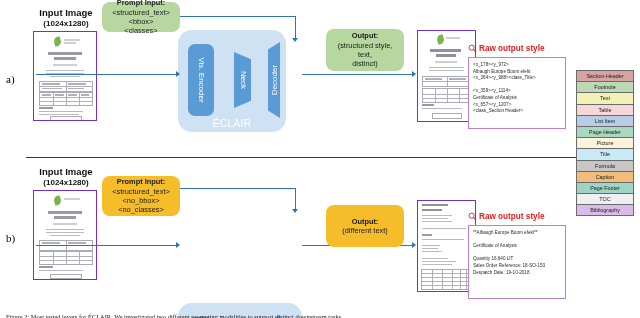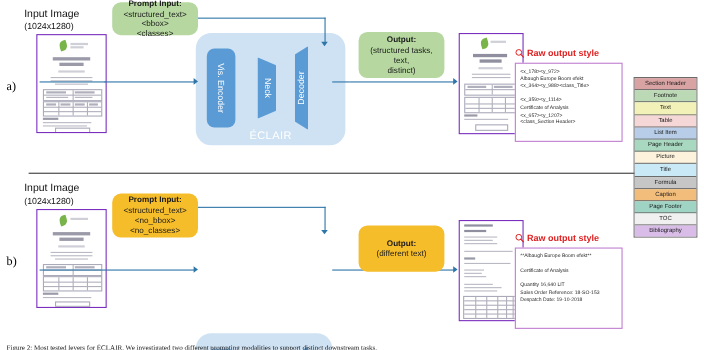--- a/index.html
+++ b/index.html
@@ -4,21 +4,21 @@
 <style>
   html,body{margin:0;padding:0;background:#ffffff;}
   body{width:640px;height:318px;position:relative;overflow:hidden;
        font-family:"Liberation Sans","DejaVu Sans",sans-serif;color:#1a1a1a;}
   .abs{position:absolute;}
 
   
   .rowletter{font-family:"Liberation Serif","DejaVu Serif",serif;font-size:11px;color:#000;}
 
   
-  .inlabel{font-size:9.5px;line-height:11px;color:#111;}
+  .inlabel{text-align:center;font-size:9.5px;line-height:11px;color:#111;font-weight:bold;}
   .inlabel .sub{font-size:8px;}
 
   
   .docthumb{border:1.6px solid #7b2fbe;background:#fff;overflow:hidden;}
   .docinner{position:relative;width:100%;height:100%;}
   .dline{position:absolute;background:#b9b9c4;height:1px;}
   .dblk{position:absolute;background:#cfcfd8;}
   .dleaf{position:absolute;width:7px;height:9px;background:#79b44b;
          border-radius:60% 0 60% 0;transform:rotate(-18deg);}
   .dtbl{position:absolute;border:0.6px solid #aab;}
@@ -123,21 +123,21 @@
 
 <div class="abs callout green" style="left:102px;top:2px;width:78px;height:30px;">
   <div>
     <b>Prompt Input:</b><br>
     <span>&lt;structured_text&gt;</span><br>
     <span>&lt;bbox&gt;</span><br>
     <span>&lt;classes&gt;</span>
   </div>
 </div>
 
-<div class="abs eclair" style="left:178px;top:30px;width:136px;height:102px;">
+<div class="abs eclair" style="left:178px;top:30px;width:108px;height:102px;">
   <div class="vis-enc" style="left:10px;top:14px;width:26px;height:72px;">
     <span class="vlabel rot-cw">Vis. Encoder</span>
   </div>
   <div class="neck" style="left:56px;top:22px;width:17px;height:56px;">
     <span class="vlabel rot-cw">Neck</span>
   </div>
   <div class="dec" style="left:90px;top:12px;width:12px;height:76px;">
     <span class="vlabel rot-ccw">Decoder</span>
   </div>
   <div class="name">ÉCLAIR</div>
@@ -149,21 +149,21 @@
 <div class="abs vline" style="left:295px;top:16px;height:24px;"></div>
 <div class="abs arrowD" style="left:292px;top:38px;"></div>
 <div class="abs hline" style="left:36px;top:74px;width:60px;"></div>
 <div class="abs hline" style="left:302px;top:74px;width:16px;"></div>
 <div class="abs hline" style="left:318px;top:74px;width:96px;"></div>
 <div class="abs arrowR" style="left:412px;top:71px;"></div>
 
 <div class="abs callout green" style="left:326px;top:29px;width:78px;height:42px;">
   <div>
     <b>Output:</b><br>
-    <span>(structured tasks,</span><br>
+    <span>(structured style,</span><br>
     <span>text,</span><br>
     <span>distinct)</span>
   </div>
 </div>
 
 <div class="abs docthumb" style="left:417px;top:30px;width:57px;height:90px;">
   <div class="docinner">
     <div class="dleaf" style="left:19px;top:4px;"></div>
     <div class="dblk" style="left:28px;top:6px;width:14px;height:2px;"></div>
     <div class="dblk" style="left:12px;top:18px;width:31px;height:3px;background:#8f8fa0;"></div>

